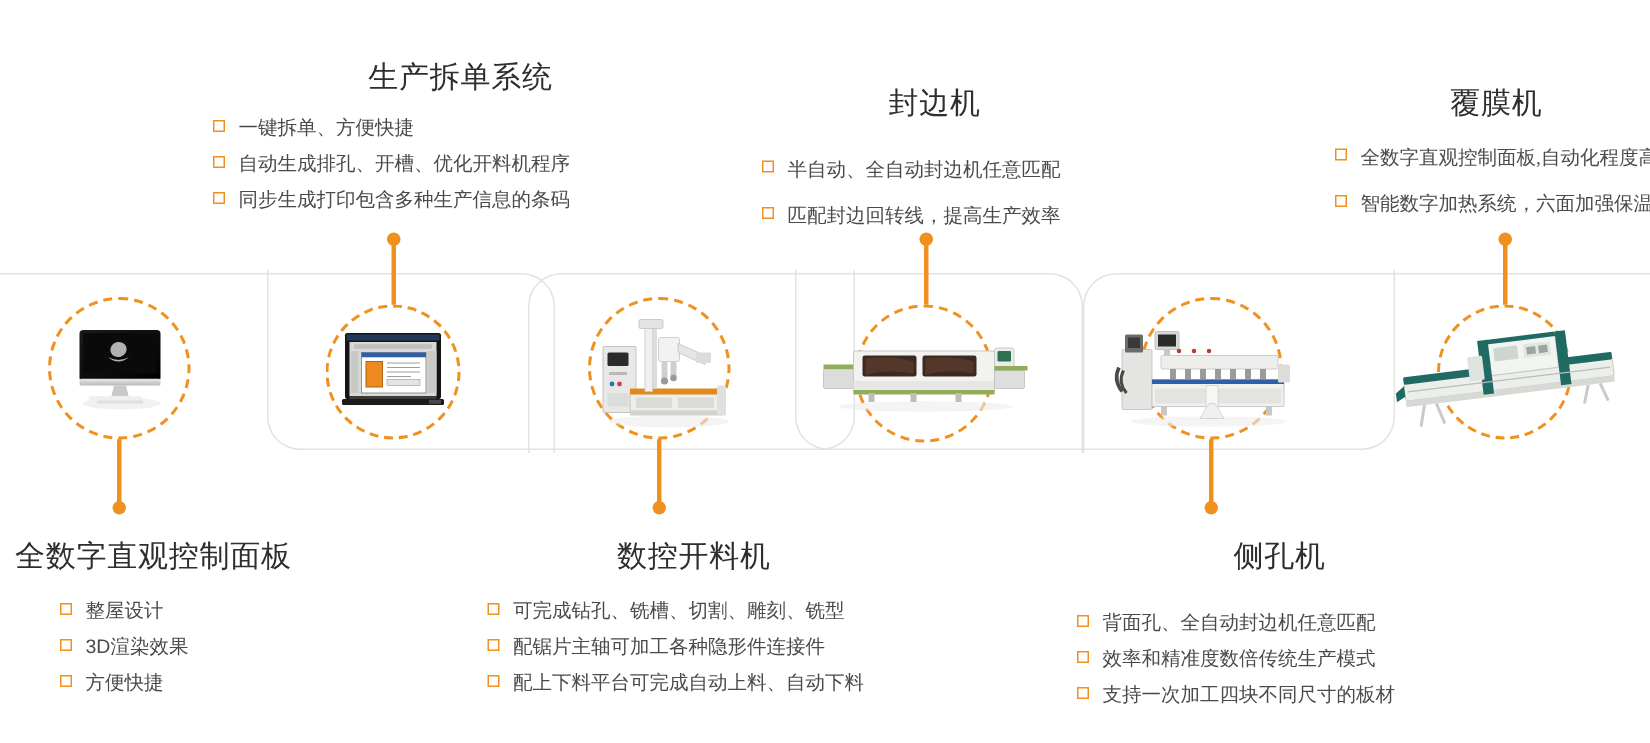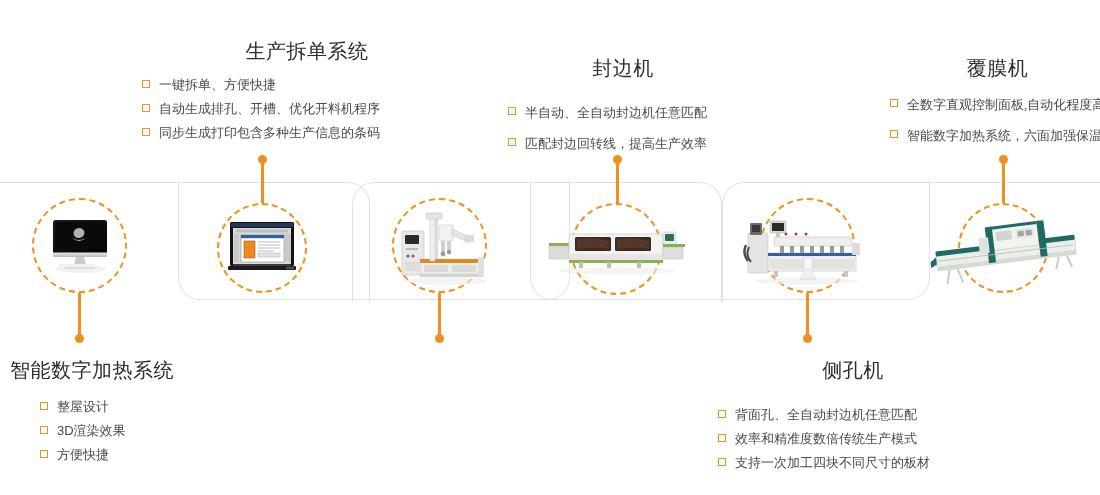--- a/index.html
+++ b/index.html
@@ -319,28 +319,36 @@
 
   <div class="block sparse" style="left:890px;top:55px;width:215px;">
     <h3 class="center" style="margin-bottom:11px;">覆膜机</h3>
     <ul>
       <li><span class="bx"></span><span>全数字直观控制面板,自动化程度高</span></li>
       <li><span class="bx"></span><span>智能数字加热系统，六面加强保温</span></li>
     </ul>
   </div>
 
   <div class="block" style="left:10px;top:357px;width:200px;">
-    <h3 class="left" style="margin-bottom:12px;">智能数字加热系统</h3>
+    <h3 class="left" style="margin-bottom:12px;">全数字直观控制面板</h3>
     <ul style="padding-left:30px;">
       <li><span class="bx"></span><span>整屋设计</span></li>
       <li><span class="bx"></span><span>3D渲染效果</span></li>
       <li><span class="bx"></span><span>方便快捷</span></li>
     </ul>
   </div>
 
+  <div class="block" style="left:325px;top:357px;width:275px;">
+    <h3 class="center" style="margin-bottom:12px;">数控开料机</h3>
+    <ul>
+      <li><span class="bx"></span><span>可完成钻孔、铣槽、切割、雕刻、铣型</span></li>
+      <li><span class="bx"></span><span>配锯片主轴可加工各种隐形件连接件</span></li>
+      <li><span class="bx"></span><span>配上下料平台可完成自动上料、自动下料</span></li>
+    </ul>
+  </div>
 
   <div class="block" style="left:718px;top:357px;width:270px;">
     <h3 class="center" style="margin-bottom:20px;">侧孔机</h3>
     <ul>
       <li><span class="bx"></span><span>背面孔、全自动封边机任意匹配</span></li>
       <li><span class="bx"></span><span>效率和精准度数倍传统生产模式</span></li>
       <li><span class="bx"></span><span>支持一次加工四块不同尺寸的板材</span></li>
     </ul>
   </div>
 

